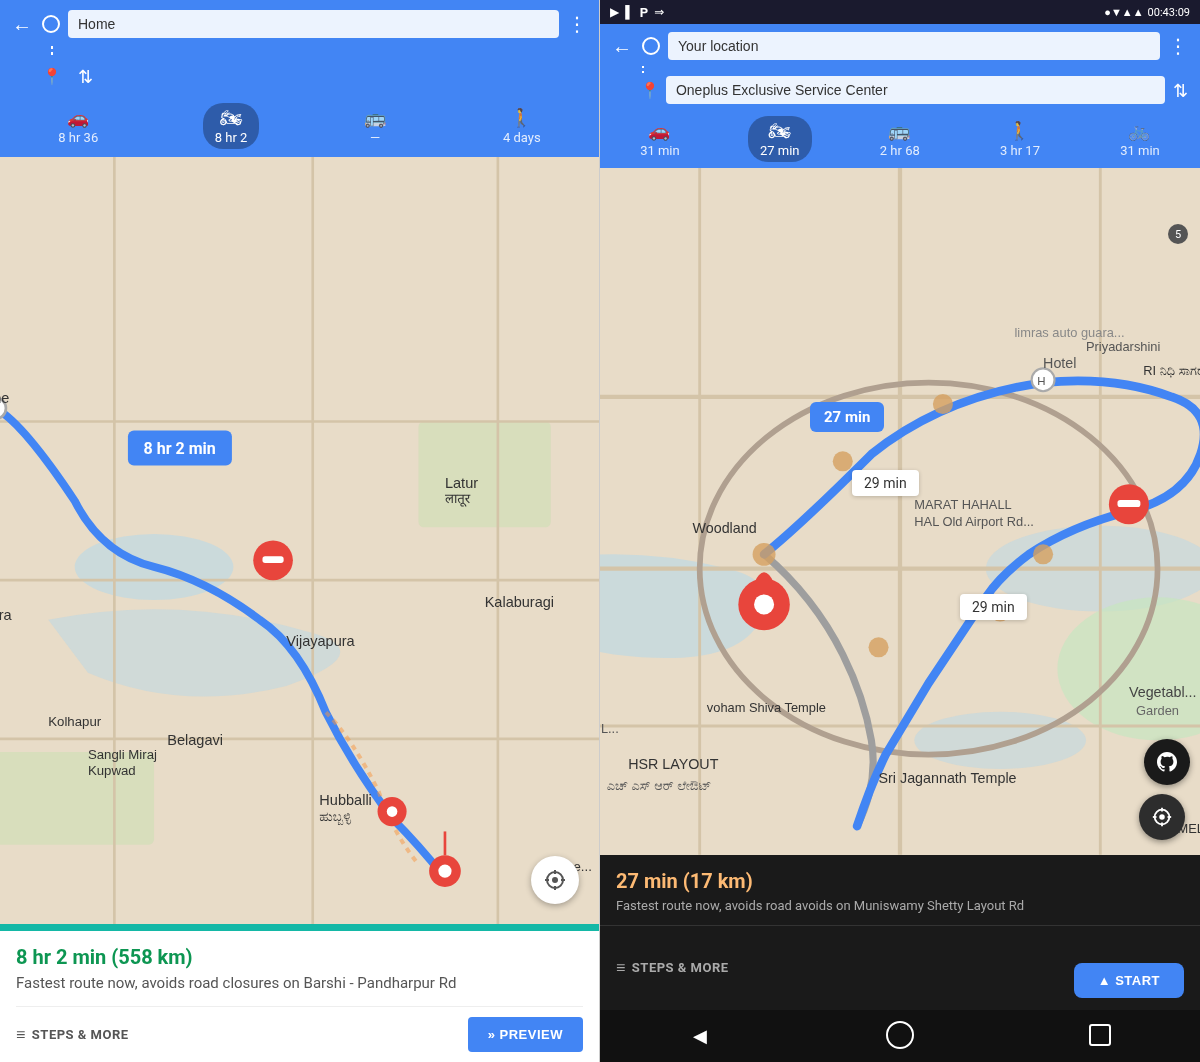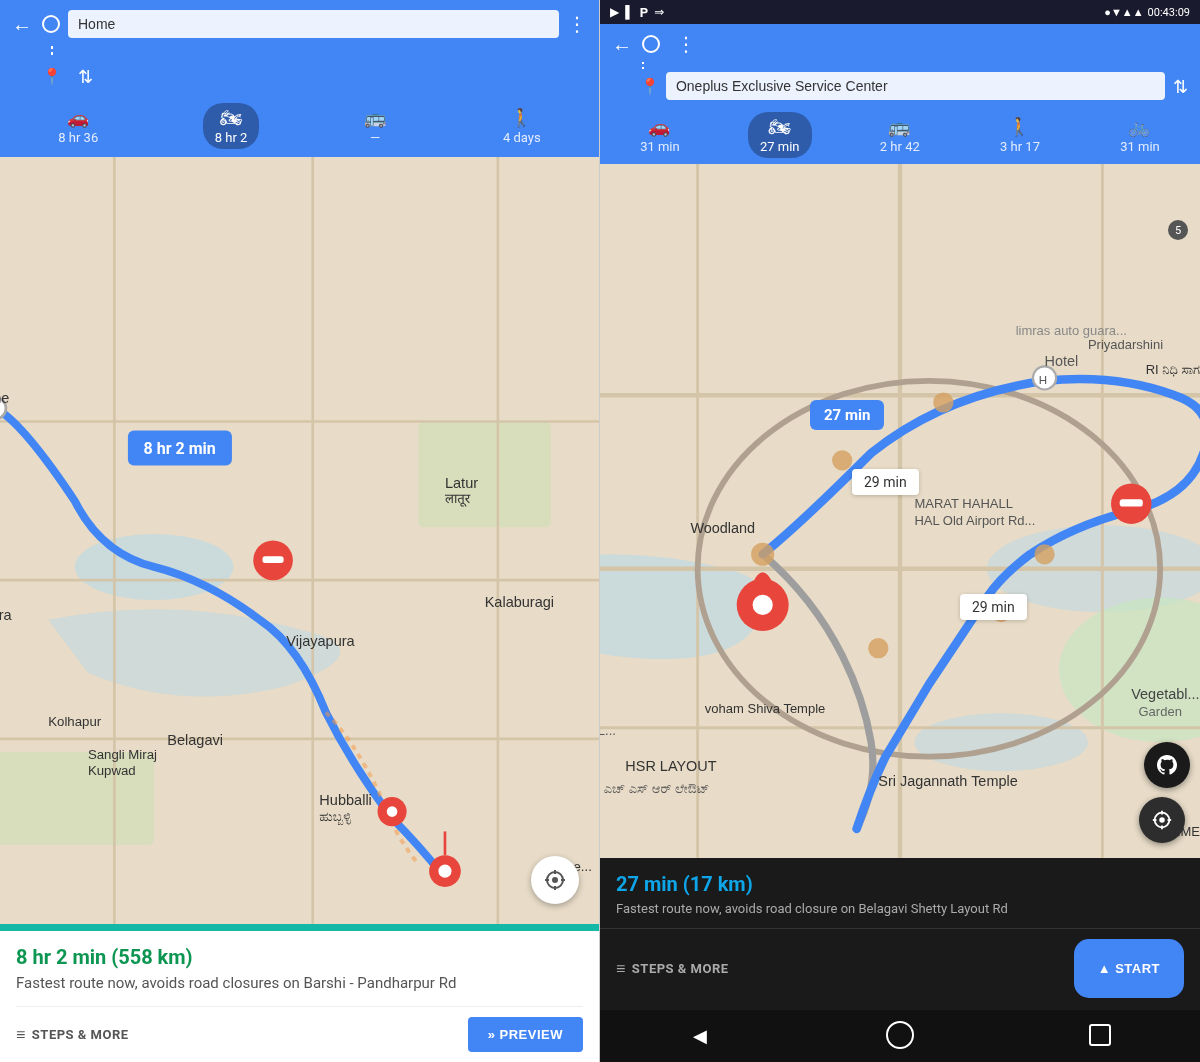--- a/index.html
+++ b/index.html
@@ -343,21 +343,21 @@
       color: white;
     }
 
     
     .bottom-info-right {
       background: #1a1a1a;
       padding: 14px 16px 10px;
     }
 
     .route-time-right {
-      color: #0ea5e9;
+      color: #fdba74;
       font-size: 20px;
       font-weight: bold;
       margin-bottom: 4px;
     }
 
     .route-desc-right {
       color: #aaa;
       font-size: 13px;
       margin-bottom: 0;
       line-height: 1.4;
@@ -379,29 +379,30 @@
       font-size: 13px;
       font-weight: bold;
       cursor: pointer;
       letter-spacing: 0.5px;
     }
 
     .start-btn {
       background: #4285f4;
       color: white;
       border: none;
-      padding: 22px 24px;
-      border-radius: 15px;
+      padding: 10px 24px;
+      border-radius: 8px;
       font-size: 13px;
       font-weight: bold;
       cursor: pointer;
       letter-spacing: 0.5px;
       display: flex;
       align-items: center;
       gap: 6px;
+      margin-top: 27px;
     }
 
     
     .android-nav {
       background: #111;
       display: flex;
       align-items: center;
       justify-content: space-around;
       padding: 10px 0 12px;
       height: 52px;
@@ -587,20 +588,21 @@
     <div class="status-icons-right">
       <span style="font-size:11px;">●▼▲▲</span>
       <span>00:43:09</span>
     </div>
   </div>
 
   <div class="header-blue-right">
     <div class="header-row-right">
       <span class="back-arrow">←</span>
       <div style="width:18px;height:18px;border:2px solid white;border-radius:50%;margin-right:8px;flex-shrink:0;"></div>
+      <input class="location-input" value="Your location" style="">
       <span class="more-icon">⋮</span>
     </div>
     <div style="margin-left:30px;width:2px;height:8px;background:repeating-linear-gradient(white 0,white 2px,transparent 2px,transparent 5px);margin-bottom:2px;"></div>
     <div class="header-row-right" style="margin-bottom:0;">
       <span style="width:20px;margin-right:8px;"></span>
       <span style="color:#e8453c;font-size:16px;margin-right:6px;">📍</span>
       <input class="location-input" value="Oneplus Exclusive Service Center" style="">
       <span class="swap-icon">⇅</span>
     </div>
   </div>
@@ -609,21 +611,21 @@
     <div class="transport-item">
       <span class="transport-icon">🚗</span>
       <span>31 min</span>
     </div>
     <div class="transport-item active">
       <span class="transport-icon">🏍</span>
       <span>27 min</span>
     </div>
     <div class="transport-item">
       <span class="transport-icon">🚌</span>
-      <span>2 hr 42</span>
+      <span>2 hr 68</span>
     </div>
     <div class="transport-item">
       <span class="transport-icon">🚶</span>
       <span>3 hr 17</span>
     </div>
     <div class="transport-item">
       <span class="transport-icon">🚲</span>
       <span>31 min</span>
     </div>
   </div>
@@ -713,21 +715,21 @@
         <line x1="2" y1="12" x2="6" y2="12" stroke="white" stroke-width="2"></line>
         <line x1="18" y1="12" x2="22" y2="12" stroke="white" stroke-width="2"></line>
       </svg>
     </div>
   </div>
 
   <div class="bottom-info-right">
     <div class="route-time-right">
       <span>27 min</span> <span>(17 km)</span>
     </div>
-    <div class="route-desc-right">Fastest route now, avoids road closure on Belagavi Shetty Layout Rd</div>
+    <div class="route-desc-right">Fastest route now, avoids road avoids on Muniswamy Shetty Layout Rd</div>
   </div>
 
   <div class="bottom-actions-right">
     <div class="steps-btn-right">
       <span style="margin-right:6px;font-size:16px;">≡</span>
       <span>STEPS &amp; MORE</span>
     </div>
     <button class="start-btn">▲  START</button>
   </div>
 

